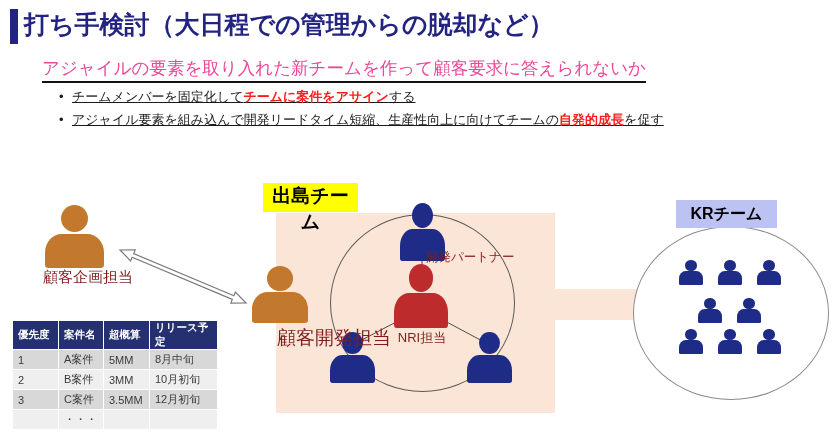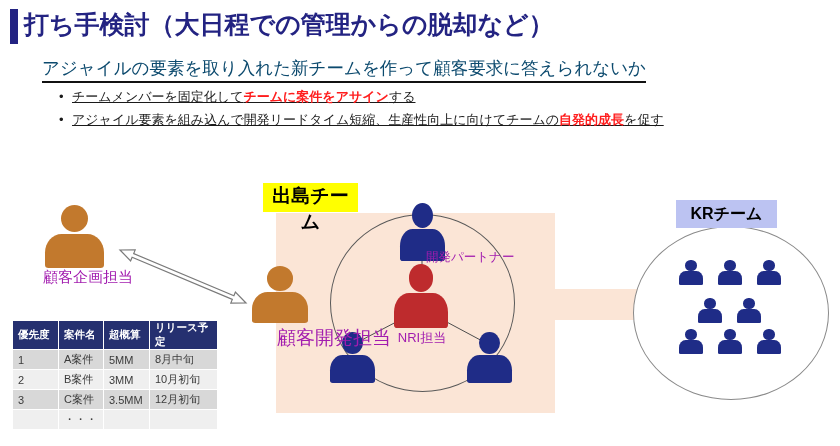--- a/index.html
+++ b/index.html
@@ -5,21 +5,21 @@
   html,body{margin:0;padding:0;}
   body{
     width:840px;height:446px;position:relative;overflow:hidden;background:#ffffff;
     font-family:"Liberation Sans","DejaVu Sans",sans-serif;
   }
   .abs{position:absolute;}
 
   
   .title-bar{left:10px;top:9px;width:8px;height:35px;background:var(--accent-navy,#232382);}
   .page-title{left:24px;top:8px;font-size:25px;font-weight:bold;color:var(--accent-navy,#232382);white-space:nowrap;}
-  .subtitle{left:42px;top:56px;font-size:17.5px;color:#0c4a6e;border-bottom:2px solid #111;padding-bottom:1px;white-space:nowrap;}
+  .subtitle{left:42px;top:56px;font-size:17.5px;color:#ec4899;border-bottom:2px solid #111;padding-bottom:1px;white-space:nowrap;}
 
   
   .bullets{left:58px;top:86px;margin:0;padding:0;list-style:none;}
   .bullets li{position:relative;padding-left:14px;font-size:13px;line-height:22.5px;color:#1a1a1a;white-space:nowrap;text-decoration:underline;}
   .bullets li::before{content:"•";position:absolute;left:1px;top:0;color:#1a1a1a;}
   .bullets .em{color:var(--red-text,#ff1f1f);font-weight:bold;}
 
   
   .dejima-band{left:553px;top:289px;width:86px;height:31px;background:var(--dejima-bg,#FBE5D6);}
   .dejima-rect{left:276px;top:213px;width:279px;height:200px;background:var(--dejima-bg,#FBE5D6);}
@@ -31,21 +31,21 @@
     font-size:16px;font-weight:bold;color:#000;background:var(--kr-label-bg,#BCC3F2);}
 
   
   .person{position:absolute;}
   .person .ph{width:46%;height:43%;margin:0 auto 3%;border-radius:50%;background:var(--c,#1F2C87);}
   .person .pb{width:100%;height:54%;background:var(--c,#1F2C87);border-radius:28% 28% 6% 6%/55% 55% 9% 9%;}
   .person.orange{--c:var(--person-orange,#C2792D);}
   .person.navy{--c:var(--person-navy,#1F2C87);}
   .person.red{--c:var(--person-red,#BE2B2D);}
 
-  .diagram-label{color:#a21caf;white-space:nowrap;}
+  .diagram-label{color:#7f1d1d;white-space:nowrap;}
   .planner-label{left:27px;top:268px;width:96px;font-size:15px;margin-left:16px;}
   .dev-label{left:232px;top:325px;width:100px;text-align:center;font-size:19px;margin-left:45px;}
   .partner-label{left:426px;top:249px;font-size:12.5px;}
   .nri-label{left:381px;top:329px;width:82px;text-align:center;font-size:13px;}
 
   
   .case-table{left:12px;top:320px;}
   .case-table table{border-collapse:collapse;}
   .case-table th{background:var(--table-header-bg,#253070);color:#fff;font-size:10.5px;font-weight:bold;
     height:15px;padding:0 0 0 5px;text-align:left;border:1px solid #fff;}

